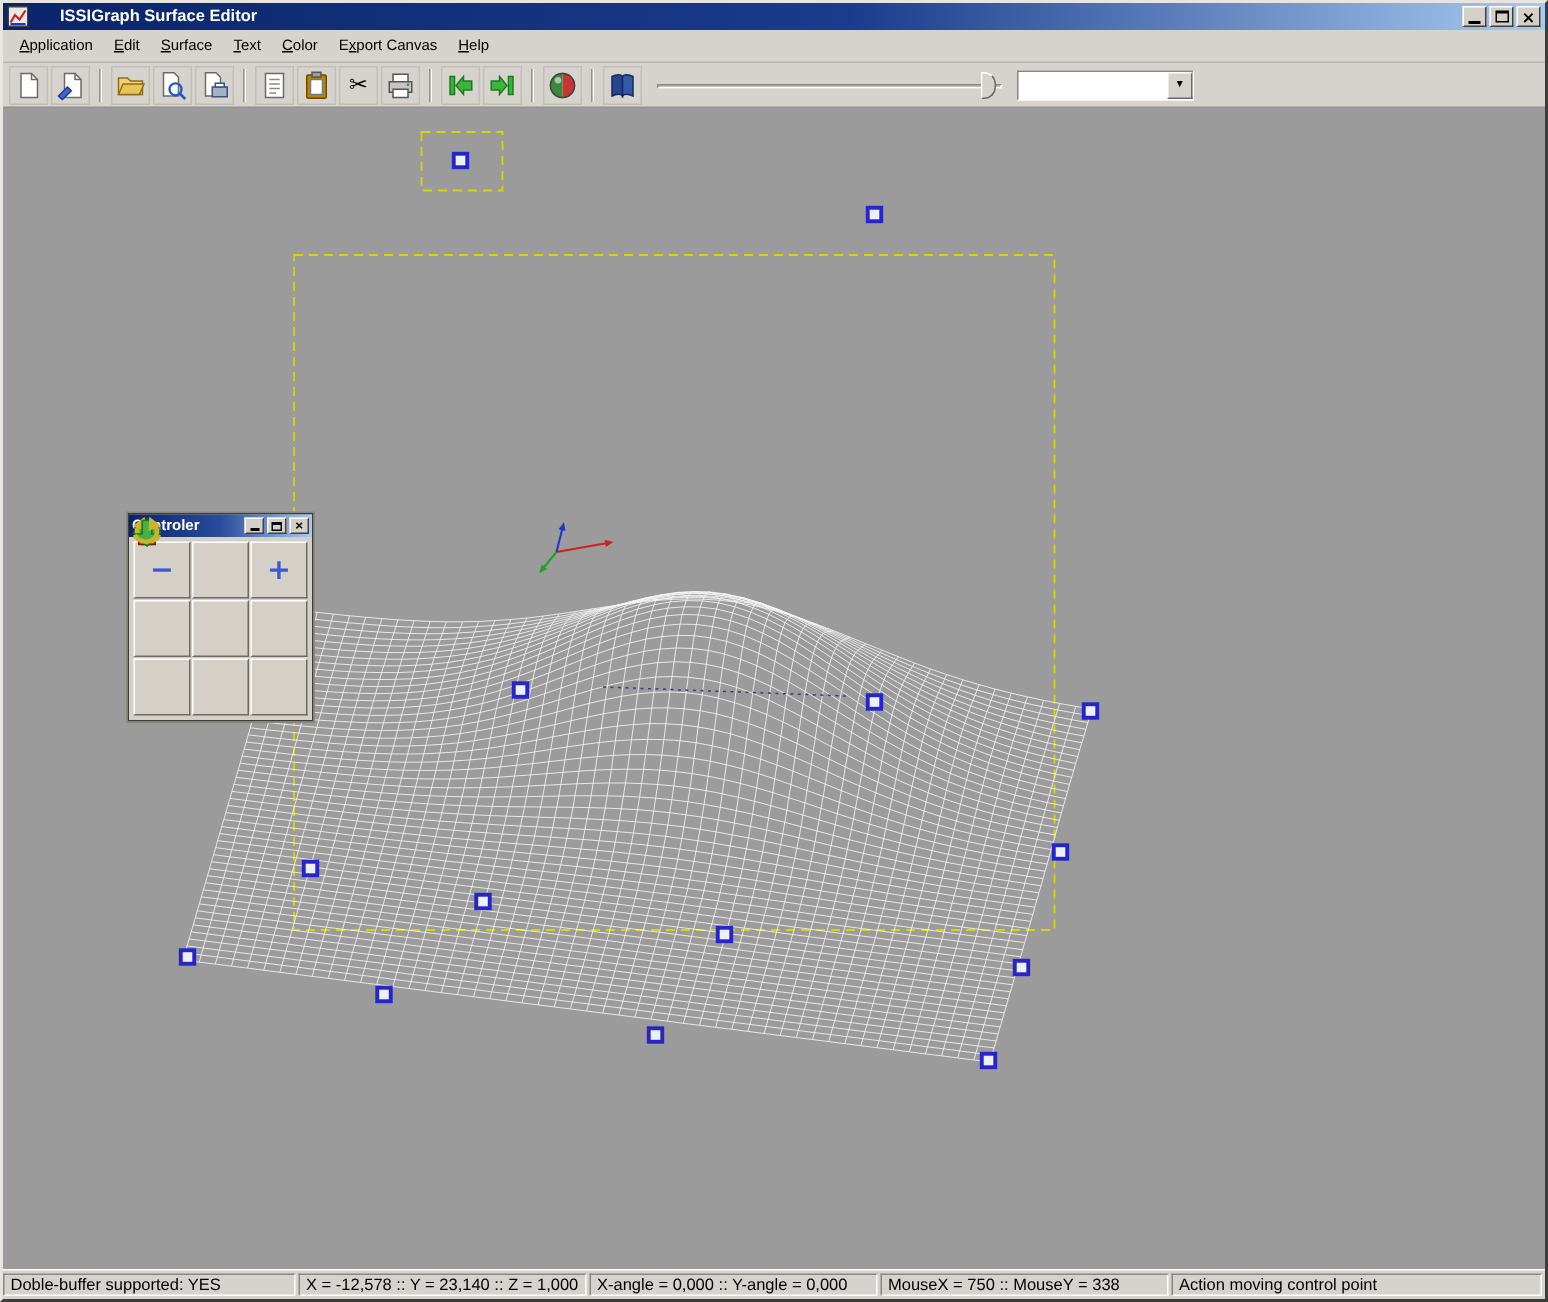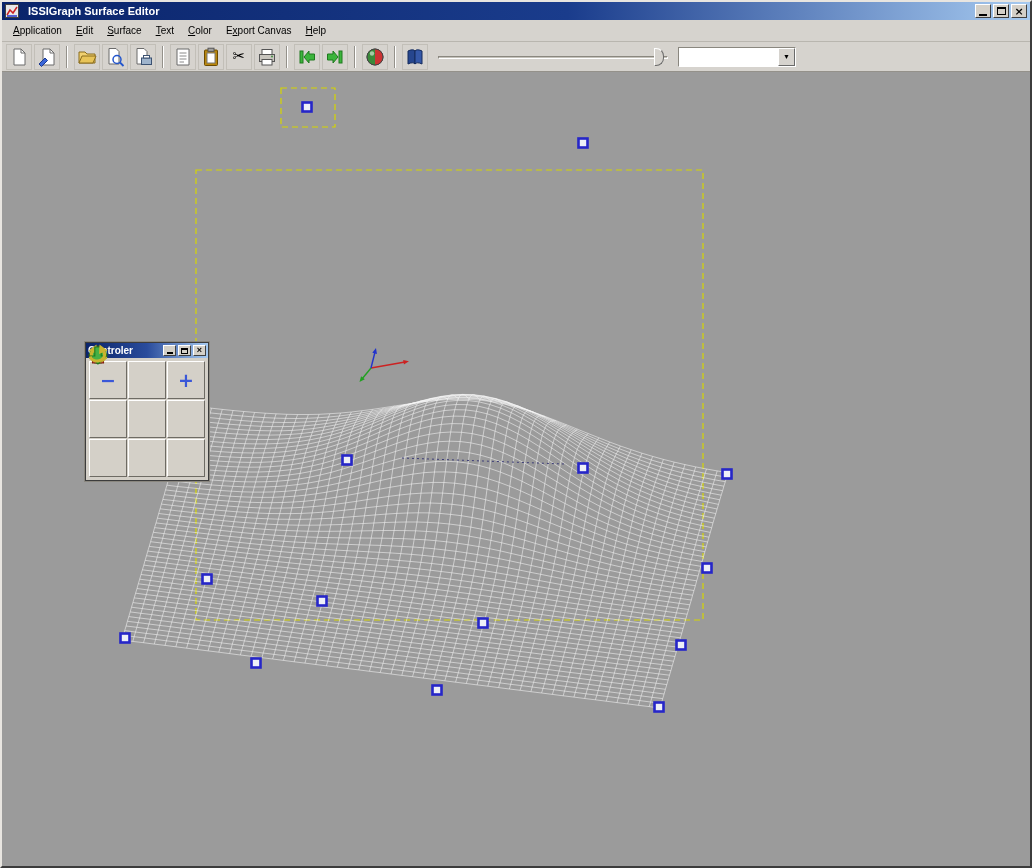--- a/index.html
+++ b/index.html
@@ -4,21 +4,21 @@
 <style>
   * { box-sizing: border-box; }
   body { margin:0; background:#6e6e6e; font-family:"Liberation Sans","DejaVu Sans",sans-serif; }
   .window{
     width:1032px;height:868px;
     border:2px solid; border-color:#e8e5e0 #3c3c3c #3c3c3c #e8e5e0;
     background:#d6d3ce; display:flex; flex-direction:column; position:relative;
   }
   
   .titlebar{height:18px;background:linear-gradient(90deg,#0a246a 0%,#1a3c8c 55%,#a6caf0 100%);
-    display:flex;align-items:center;padding:0 3px;gap:9px;flex:0 0 auto;justify-content:space-between;}
+    display:flex;align-items:center;padding:0 3px;gap:21px;flex:0 0 auto;justify-content:space-between;}
   .title-text{color:#fff;font-size:11px;font-weight:bold;flex:1;white-space:nowrap;}
   .win-buttons{display:flex;gap:2px;}
   .winbtn{width:16px;height:14px;background:#d4d0c8;border:1px solid;border-color:#ffffff #404040 #404040 #ffffff;
     display:flex;align-items:center;justify-content:center;padding:0;cursor:default;}
   .g-min{width:8px;height:2px;background:#000;margin-top:7px;}
   .g-max{width:9px;height:8px;border:1px solid #000;border-top-width:2px;}
   .g-close{font-size:11px;font-weight:bold;line-height:1;font-family:"DejaVu Sans",sans-serif;}
   
   .menubar{height:22px;background:#d6d3ce;display:flex;align-items:center;font-size:10px;
     padding-left:4px;border-bottom:1px solid #b9b6af;flex:0 0 auto;}
@@ -402,14 +402,21 @@
       <g transform="translate(24,0) scale(-1,1)">
         <path d="M7.5 7 A7.5 6.5 0 1 0 20 13.5" fill="none" stroke="#c9b42f" stroke-width="3"></path>
         <path d="M10.5 1.5 L2.5 7.5 L11 11 Z" fill="#c9b42f"></path>
       </g>
             </svg>
           </button>
         </div>
     </div>
   </div>
 
+  <div class="statusbar" id="statusbar">
+      <div class="status-panel" style="width: 195px;">Doble-buffer supported: YES</div>
+      <div class="status-panel" style="width: 192px;">X = -12,578 :: Y = 23,140 :: Z = 1,000</div>
+      <div class="status-panel" style="width: 192px;">X-angle = 0,000 :: Y-angle = 0,000</div>
+      <div class="status-panel" style="width: 192px;">MouseX = 750 :: MouseY = 338</div>
+      <div class="status-panel" style="flex: 1 1 0%;">Action moving control point</div>
+    </div>
 
 </div>
 
 </body></html>

